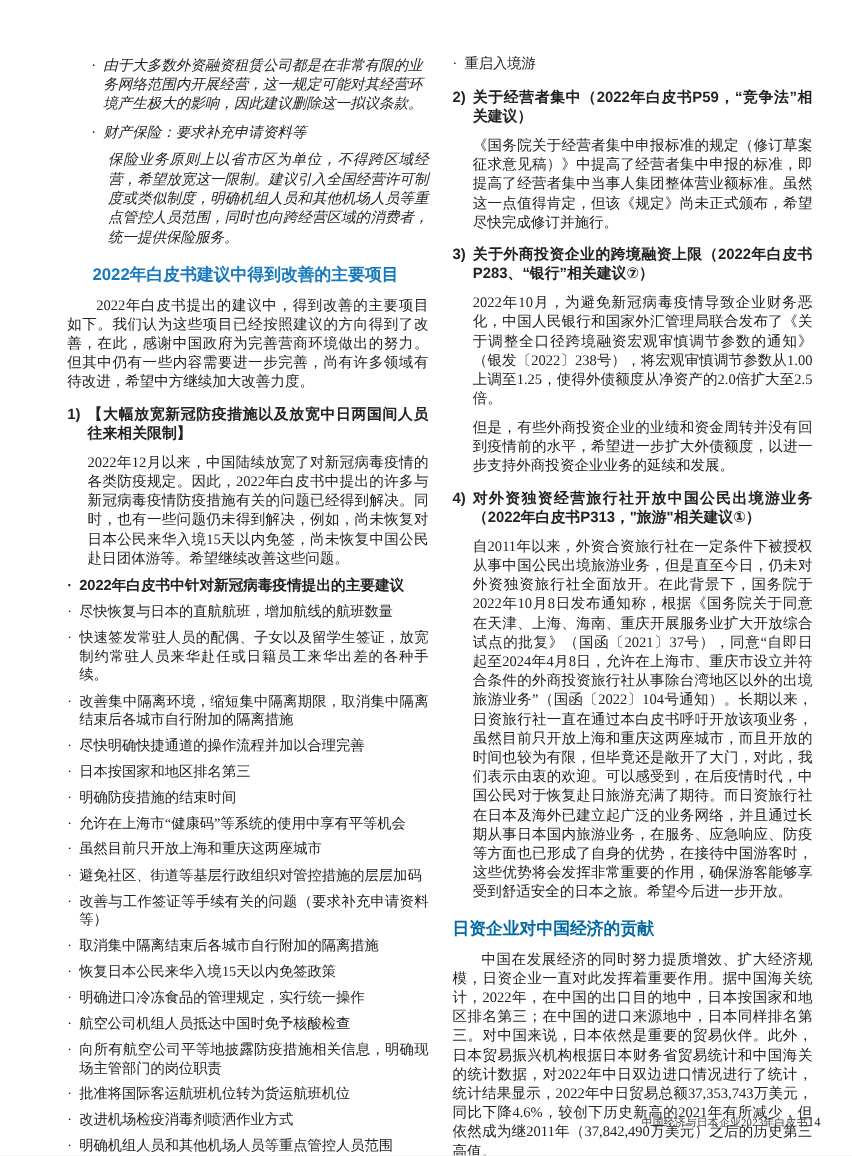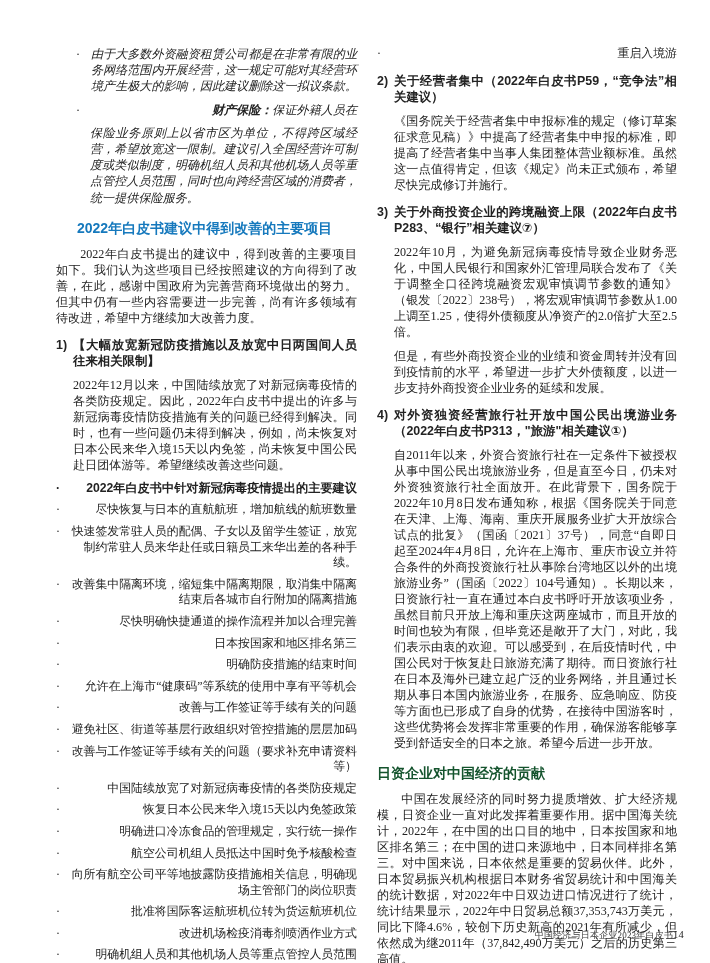--- a/index.html
+++ b/index.html
@@ -10,21 +10,21 @@
   }
   .col{position:absolute;top:46px;width:301px;}
   .col-left{left:56px;}
   .col-right{left:377px;width:300px;}
 
   
   .intro-block{padding-left:20px;font-style:italic;font-size:12.1px;line-height:16.2px;}
   .intro-bullet{display:flex;margin-bottom:7px;}
   .intro-bullet .dot{width:10px;flex:0 0 10px;font-style:normal;}
   .intro-sub{margin:0 0 7px 14px;text-align:justify;}
-  .b-label{font-weight:bold;}
+  .b-label{font-weight:normal;}
 
   
   .heading-blue{
     font-family:"Liberation Sans","DejaVu Sans",sans-serif;
     font-weight:bold;font-size:14px;line-height:18px;margin:13px 0 9px 0;
   }
   .heading-blue.indented{padding-left:21px;}
 
   
   .para{font-size:12.1px;line-height:16px;text-align:justify;margin:0 0 8px 0;}
@@ -41,21 +41,21 @@
   .num-body{padding-left:17px;}
   .num-body .para{margin-top:6px;}
 
   
   .bullets{padding-left:17px;margin-top:8px;}
   .b-row{display:flex;font-size:11.9px;line-height:15.6px;margin-bottom:6px;text-align:justify;}
   .b-row .dot{width:10px;flex:0 0 10px;}
   .b-row.bold .b-text,.b-row.bold .dot{
     font-family:"Liberation Sans","DejaVu Sans",sans-serif;font-weight:bold;font-size:12.2px;
   }
-  .b-text{flex:1;text-align:right;}
+  .b-text{flex:1;}
 
   
   .footer{
     position:absolute;top:929px;right:26px;
     font-size:9px;color:#3a3a3a;letter-spacing:.2px;
     display:flex;align-items:baseline;
   }
   .footer .pageno{font-size:10.5px;color:#222;}
 </style>
 </head>
@@ -65,21 +65,21 @@
 
   <div class="col col-left">
 
     <div class="intro-block">
       <div class="intro-bullet">
         <span class="dot">·</span>
         <span class="b-text">由于大多数外资融资租赁公司都是在非常有限的业务网络范围内开展经营，这一规定可能对其经营环境产生极大的影响，因此建议删除这一拟议条款。</span>
       </div>
       <div class="intro-bullet">
         <span class="dot">·</span>
-        <span class="b-text"><span class="b-label">财产保险：</span><span>保证外籍人员在</span></span>
+        <span class="b-text"><span class="b-label">财产保险：</span><span>要求补充申请资料等</span></span>
       </div>
       <div class="intro-sub">保险业务原则上以省市区为单位，不得跨区域经营，希望放宽这一限制。建议引入全国经营许可制度或类似制度，明确机组人员和其他机场人员等重点管控人员范围，同时也向跨经营区域的消费者，统一提供保险服务。</div>
     </div>
 
     <div class="heading-blue indented" style="color:#1679bd">2022年白皮书建议中得到改善的主要项目</div>
 
     <div class="para ind">2022年白皮书提出的建议中，得到改善的主要项目如下。我们认为这些项目已经按照建议的方向得到了改善，在此，感谢中国政府为完善营商环境做出的努力。但其中仍有一些内容需要进一步完善，尚有许多领域有待改进，希望中方继续加大改善力度。</div>
 
     <div class="num-item">
       <div class="num-title">
@@ -119,33 +119,33 @@
       <div class="b-row" style="margin-left:-17px">
           <span class="dot">·</span>
           <span class="b-text">明确防疫措施的结束时间</span>
         </div>
       <div class="b-row" style="margin-left:-17px">
           <span class="dot">·</span>
           <span class="b-text">允许在上海市“健康码”等系统的使用中享有平等机会</span>
         </div>
       <div class="b-row" style="margin-left:-17px">
           <span class="dot">·</span>
-          <span class="b-text">改善与工作签证等手续有关的问题</span>
+          <span class="b-text">虽然目前只开放上海和重庆这两座城市</span>
         </div>
       <div class="b-row" style="margin-left:-17px">
           <span class="dot">·</span>
           <span class="b-text">避免社区、街道等基层行政组织对管控措施的层层加码</span>
         </div>
       <div class="b-row" style="margin-left:-17px">
           <span class="dot">·</span>
           <span class="b-text">改善与工作签证等手续有关的问题（要求补充申请资料等）</span>
         </div>
       <div class="b-row" style="margin-left:-17px">
           <span class="dot">·</span>
-          <span class="b-text">中国陆续放宽了对新冠病毒疫情的各类防疫规定</span>
+          <span class="b-text">取消集中隔离结束后各城市自行附加的隔离措施</span>
         </div>
       <div class="b-row" style="margin-left:-17px">
           <span class="dot">·</span>
           <span class="b-text">恢复日本公民来华入境15天以内免签政策</span>
         </div>
       <div class="b-row" style="margin-left:-17px">
           <span class="dot">·</span>
           <span class="b-text">明确进口冷冻食品的管理规定，实行统一操作</span>
         </div>
       <div class="b-row" style="margin-left:-17px">
@@ -203,21 +203,21 @@
     <div class="num-item">
       <div class="num-title">
         <span class="num-marker">4)</span>
         <span>对外资独资经营旅行社开放中国公民出境游业务（2022年白皮书P313，"旅游"相关建议①）</span>
       </div>
       <div class="num-body">
         <div class="para" style="margin-top:7px">自2011年以来，外资合资旅行社在一定条件下被授权从事中国公民出境旅游业务，但是直至今日，仍未对外资独资旅行社全面放开。在此背景下，国务院于2022年10月8日发布通知称，根据《国务院关于同意在天津、上海、海南、重庆开展服务业扩大开放综合试点的批复》（国函〔2021〕37号），同意“自即日起至2024年4月8日，允许在上海市、重庆市设立并符合条件的外商投资旅行社从事除台湾地区以外的出境旅游业务”（国函〔2022〕104号通知）。长期以来，日资旅行社一直在通过本白皮书呼吁开放该项业务，虽然目前只开放上海和重庆这两座城市，而且开放的时间也较为有限，但毕竟还是敞开了大门，对此，我们表示由衷的欢迎。可以感受到，在后疫情时代，中国公民对于恢复赴日旅游充满了期待。而日资旅行社在日本及海外已建立起广泛的业务网络，并且通过长期从事日本国内旅游业务，在服务、应急响应、防疫等方面也已形成了自身的优势，在接待中国游客时，这些优势将会发挥非常重要的作用，确保游客能够享受到舒适安全的日本之旅。希望今后进一步开放。</div>
       </div>
     </div>
 
-    <div class="heading-blue" style="color:#14532d">日资企业对中国经济的贡献</div>
+    <div class="heading-blue" style="color:#0369a1">日资企业对中国经济的贡献</div>
 
     <div class="para ind">中国在发展经济的同时努力提质增效、扩大经济规模，日资企业一直对此发挥着重要作用。据中国海关统计，2022年，在中国的出口目的地中，日本按国家和地区排名第三；在中国的进口来源地中，日本同样排名第三。对中国来说，日本依然是重要的贸易伙伴。此外，日本贸易振兴机构根据日本财务省贸易统计和中国海关的统计数据，对2022年中日双边进口情况进行了统计，统计结果显示，2022年中日贸易总额37,353,743万美元，同比下降4.6%，较创下历史新高的2021年有所减少，但依然成为继2011年（37,842,490万美元）之后的历史第三高值。</div>
 
   </div>
 
   <div class="footer">
     <span>中国经济与日本企业2023年白皮书</span>
     <span class="pageno">14</span>
   </div>
 

